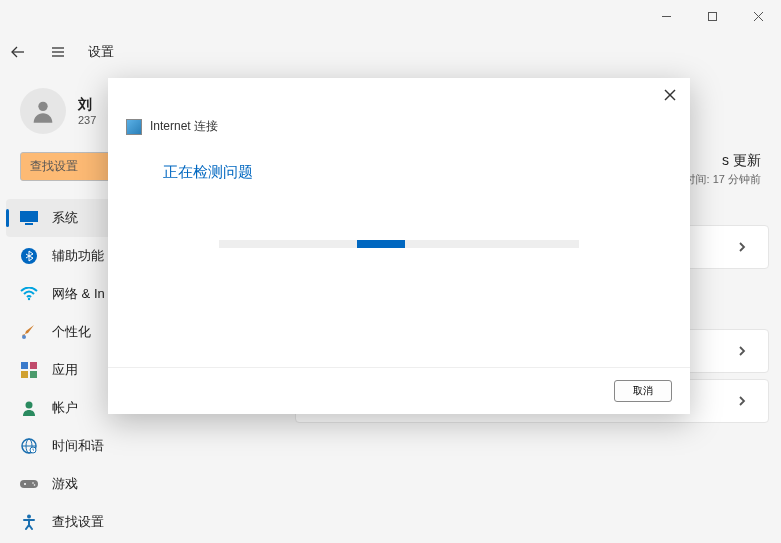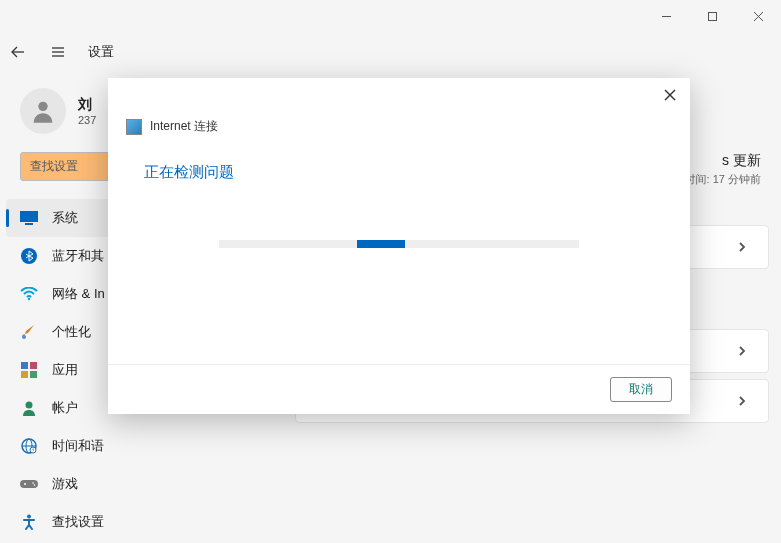--- a/index.html
+++ b/index.html
@@ -37,25 +37,25 @@
   .banner-sub { font-size:11px; color:#666; margin-top:2px; }
   .card { background:#fff; border:1px solid #e5e5e5; border-radius:4px; margin-top:38px; height:44px; display:flex; align-items:center; justify-content:flex-end; padding-right:20px; margin-left:-5px; }
   .card + .card { margin-top:6px; }
   .card svg { width:12px; height:12px; stroke:#555; stroke-width:1.8; fill:none; }
   .card.spacer { margin-top:60px; }
   
   .modal { position:absolute; left:108px; top:78px; width:582px; height:336px; background:#fff; box-shadow:0 8px 30px rgba(0,0,0,0.25); display:flex; flex-direction:column; }
   .modal-close { position:absolute; right:14px; top:10px; font-size:14px; color:#333; }
   .modal-head { display:flex; align-items:center; gap:8px; padding:40px 18px 6px; font-size:12px; color:#333; }
   .modal-head-ico { width:16px; height:16px; background:linear-gradient(135deg,#5ab0e6,#2a7fb8); border:1px solid #888; display:flex; align-items:center; justify-content:center; font-size:9px; color:#fff; }
-  .modal-status { font-size:15px; color:#0067c0; padding:22px 36px 0; }
+  .modal-status { font-size:15px; color:#0067c0; padding:22px 55px 0; }
   .progress-wrap { margin:58px auto 0; width:360px; height:8px; background:#eee; position:relative; }
   .progress-bar { position:absolute; top:0; left:138px; width:48px; height:8px; background:#0067c0; }
   .modal-footer { margin-top:auto; display:flex; justify-content:flex-end; padding:12px 18px; border-top:1px solid #eee; }
-  .btn-cancel { border:1px solid #888; background:#fdfdfd; border-radius:3px; padding:3px 18px; font-size:12px; color:#0f766e; }
+  .btn-cancel { border:1px solid #888; background:#fdfdfd; border-radius:3px; padding:3px 18px; font-size:10px; color:#000000; }
 </style>
 </head>
 <body>
 
 <div class="titlebar">
   <div class="tbtn">
       <svg viewBox="0 0 11 11">
         <line x1="1" y1="5.5" x2="10" y2="5.5"></line>
       </svg>
     </div>
@@ -115,21 +115,21 @@
           </span>
         <span>系统</span>
       </div>
       <div class="nav-item">
         <span class="nav-icon">
             <svg width="16" height="16" viewBox="0 0 16 16">
               <circle cx="8" cy="8" r="8" fill="#0067c0"></circle>
               <path d="M8 3v10l4-3-4-2 4-2-4-3z M8 8l-3 2 M8 8l-3-2" stroke="#fff" stroke-width="1" fill="none"></path>
             </svg>
           </span>
-        <span>蓝牙和其</span>
+        <span>辅助功能</span>
       </div>
       <div class="nav-item">
         <span class="nav-icon">
             <svg width="18" height="14" viewBox="0 0 18 14">
               <path d="M1 4 Q9 -3 17 4 M4 7 Q9 2 14 7 M7 10 Q9 8 11 10" stroke="#00a3e0" stroke-width="2" fill="none"></path>
               <circle cx="9" cy="12" r="1.2" fill="#00a3e0"></circle>
             </svg>
           </span>
         <span>网络 &amp; In</span>
       </div>

